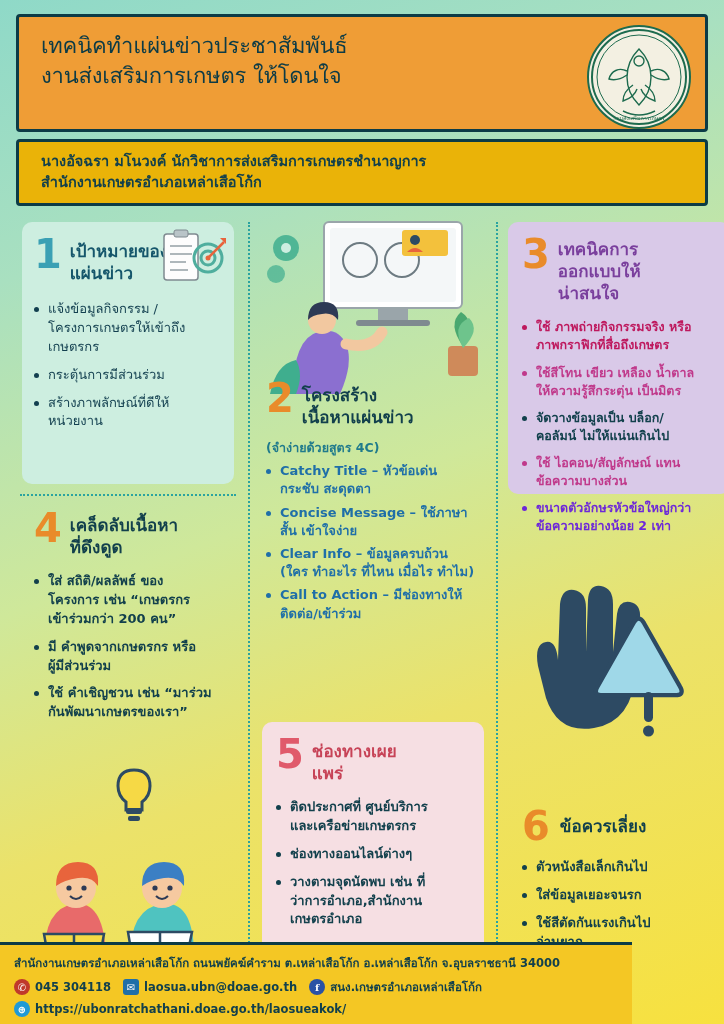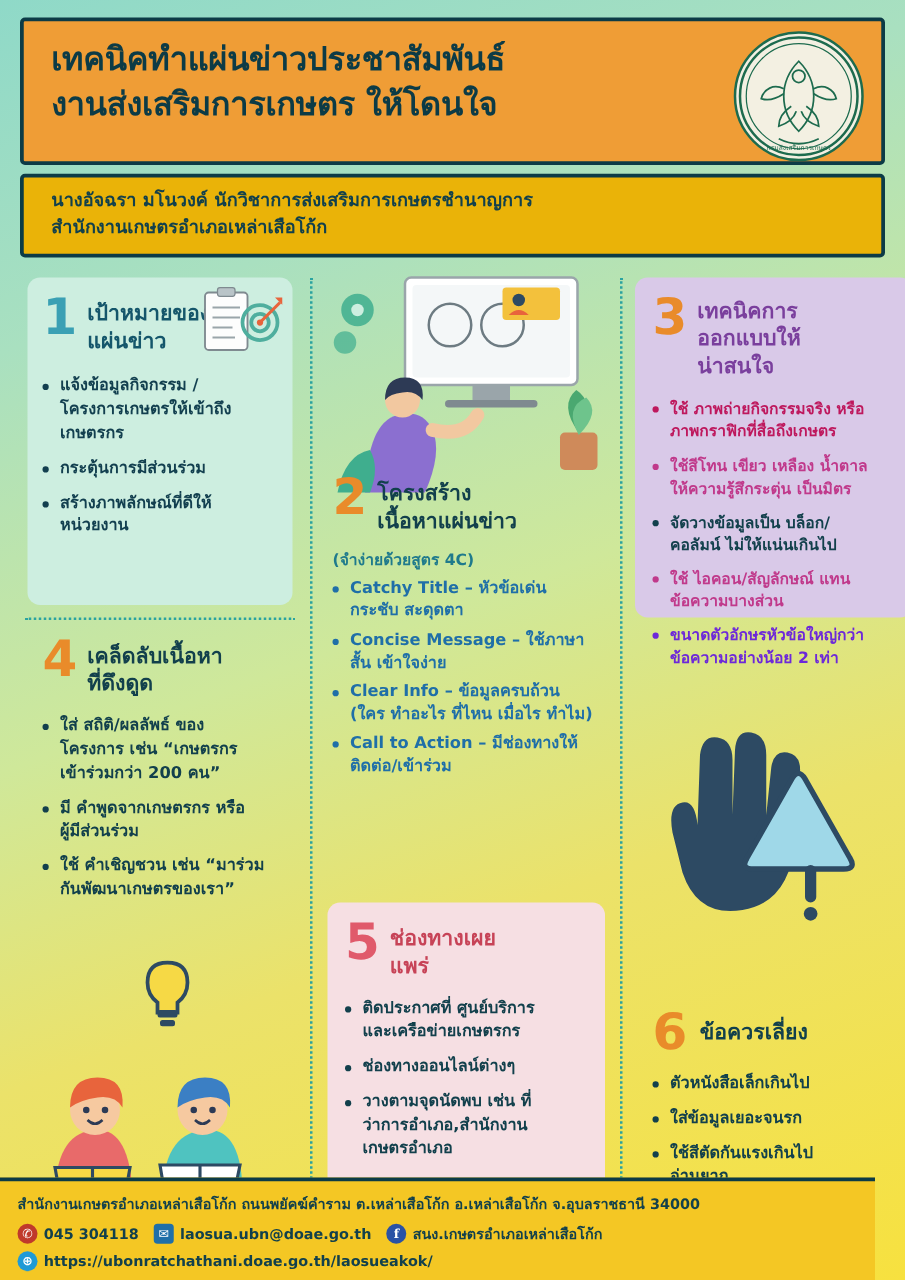--- a/index.html
+++ b/index.html
@@ -22,23 +22,23 @@
   .header {
     background: #ef9d36;
     border: 3px solid #0c3b46;
     border-radius: 4px;
     padding: 14px 18px 12px 22px;
     position: relative;
     min-height: 118px;
   }
   .header h1 {
     color: #0c3b46;
-    font-size: 26px;
+    font-size: 22px;
     line-height: 1.38;
-    font-weight: bold;
+    font-weight: normal;
     letter-spacing: -0.2px;
     max-width: 510px;
   }
   .seal {
     position: absolute;
     right: 14px; top: 8px;
     width: 104px; height: 104px;
     border-radius: 50%;
     border: 2px solid #1d6b4e;
     background: #f3f0e2;
@@ -104,21 +104,21 @@
   #card1 {
     left: 6px; top: 0;
     width: 212px; height: 262px;
     background: #cdeee0;
     padding: 14px 14px 10px 12px;
   }
   #card1 .head { display: flex; gap: 8px; align-items: flex-start; }
   #card1 .num { color: #3aa0b4; }
   #card1 .card-title { color: #15566b; padding-top: 4px; }
   #card1 ul { margin-top: 16px; color: #123f4f; }
-  #card1 li { font-weight: bold; }
+  #card1 li { font-weight: normal; }
   .clipboard {
     position: absolute;
     right: 8px; top: 6px;
     width: 66px; height: 62px;
   }
 
   
   #card4 {
     left: 6px; top: 282px;
     width: 212px; height: 230px;
@@ -221,21 +221,21 @@
   .hsep {
     position: absolute;
     left: 4px; width: 216px;
     border-top: 2px dotted #2aa3a0;
   }
 
   
   .footer {
     position: absolute;
     left: 0; bottom: 0;
-    width: 700px;
+    width: 632px;
     background: #f4c724;
     border-top: 3px solid #0c3b46;
     padding: 9px 14px 10px 14px;
     height: 82px;
   }
   .footer .line1 {
     color: #12404c;
     font-size: 11.5px;
     font-weight: bold;
     margin-bottom: 6px;

